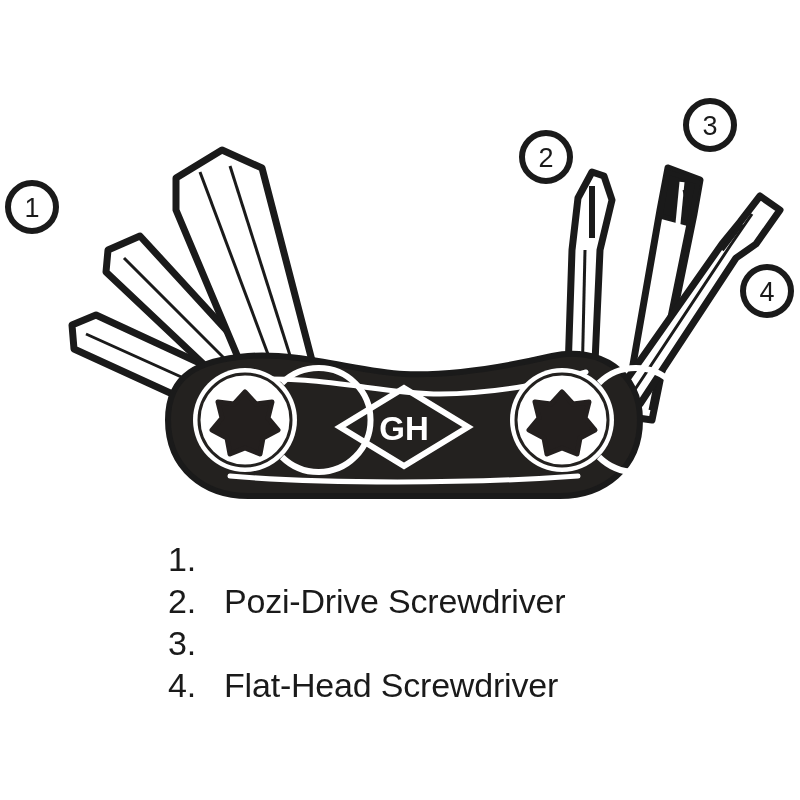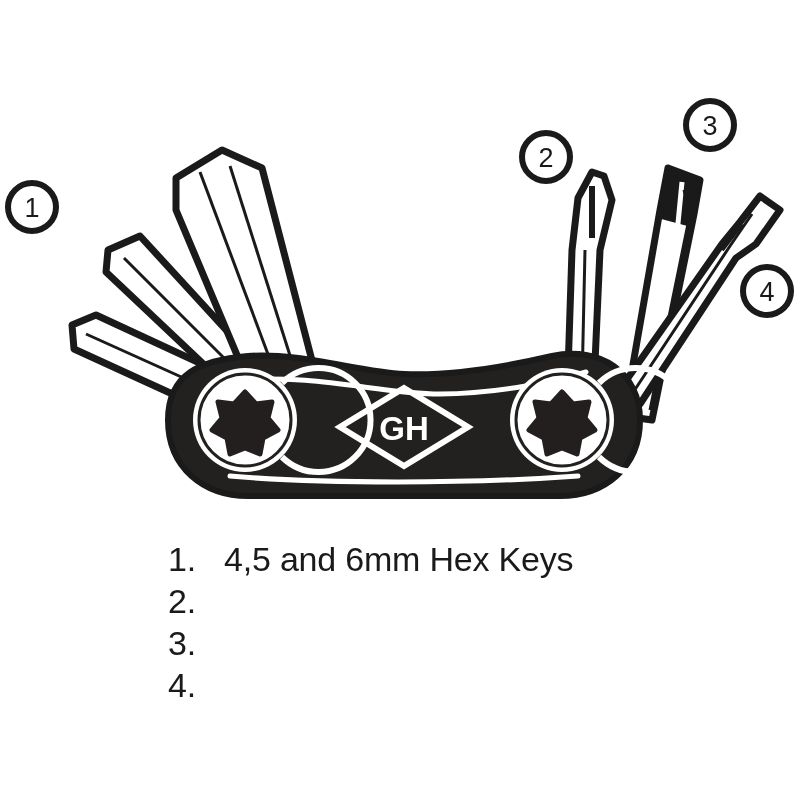--- a/index.html
+++ b/index.html
@@ -151,24 +151,25 @@
       <g>
         <circle cx="767" cy="291" r="24" fill="#ffffff" stroke="#1a1a1a" stroke-width="6"></circle>
         <text x="767" y="301" text-anchor="middle" font-family="Liberation Sans, sans-serif" font-size="27" fill="#1a1a1a">4</text>
       </g>
     </g>
 </svg>
 
 <div class="legend">
   <div class="legend-row">
     <span class="legend-num">1.</span>
-    <span class="legend-label">4,5 and 6mm Hex Keys</span>
   </div>
   <div class="legend-row">
     <span class="legend-num">2.</span>
+    <span class="legend-label">Pozi-Drive Screwdriver</span>
   </div>
   <div class="legend-row">
     <span class="legend-num">3.</span>
   </div>
   <div class="legend-row">
     <span class="legend-num">4.</span>
+    <span class="legend-label">Flat-Head Screwdriver</span>
   </div>
 </div>
 
 </body></html>

